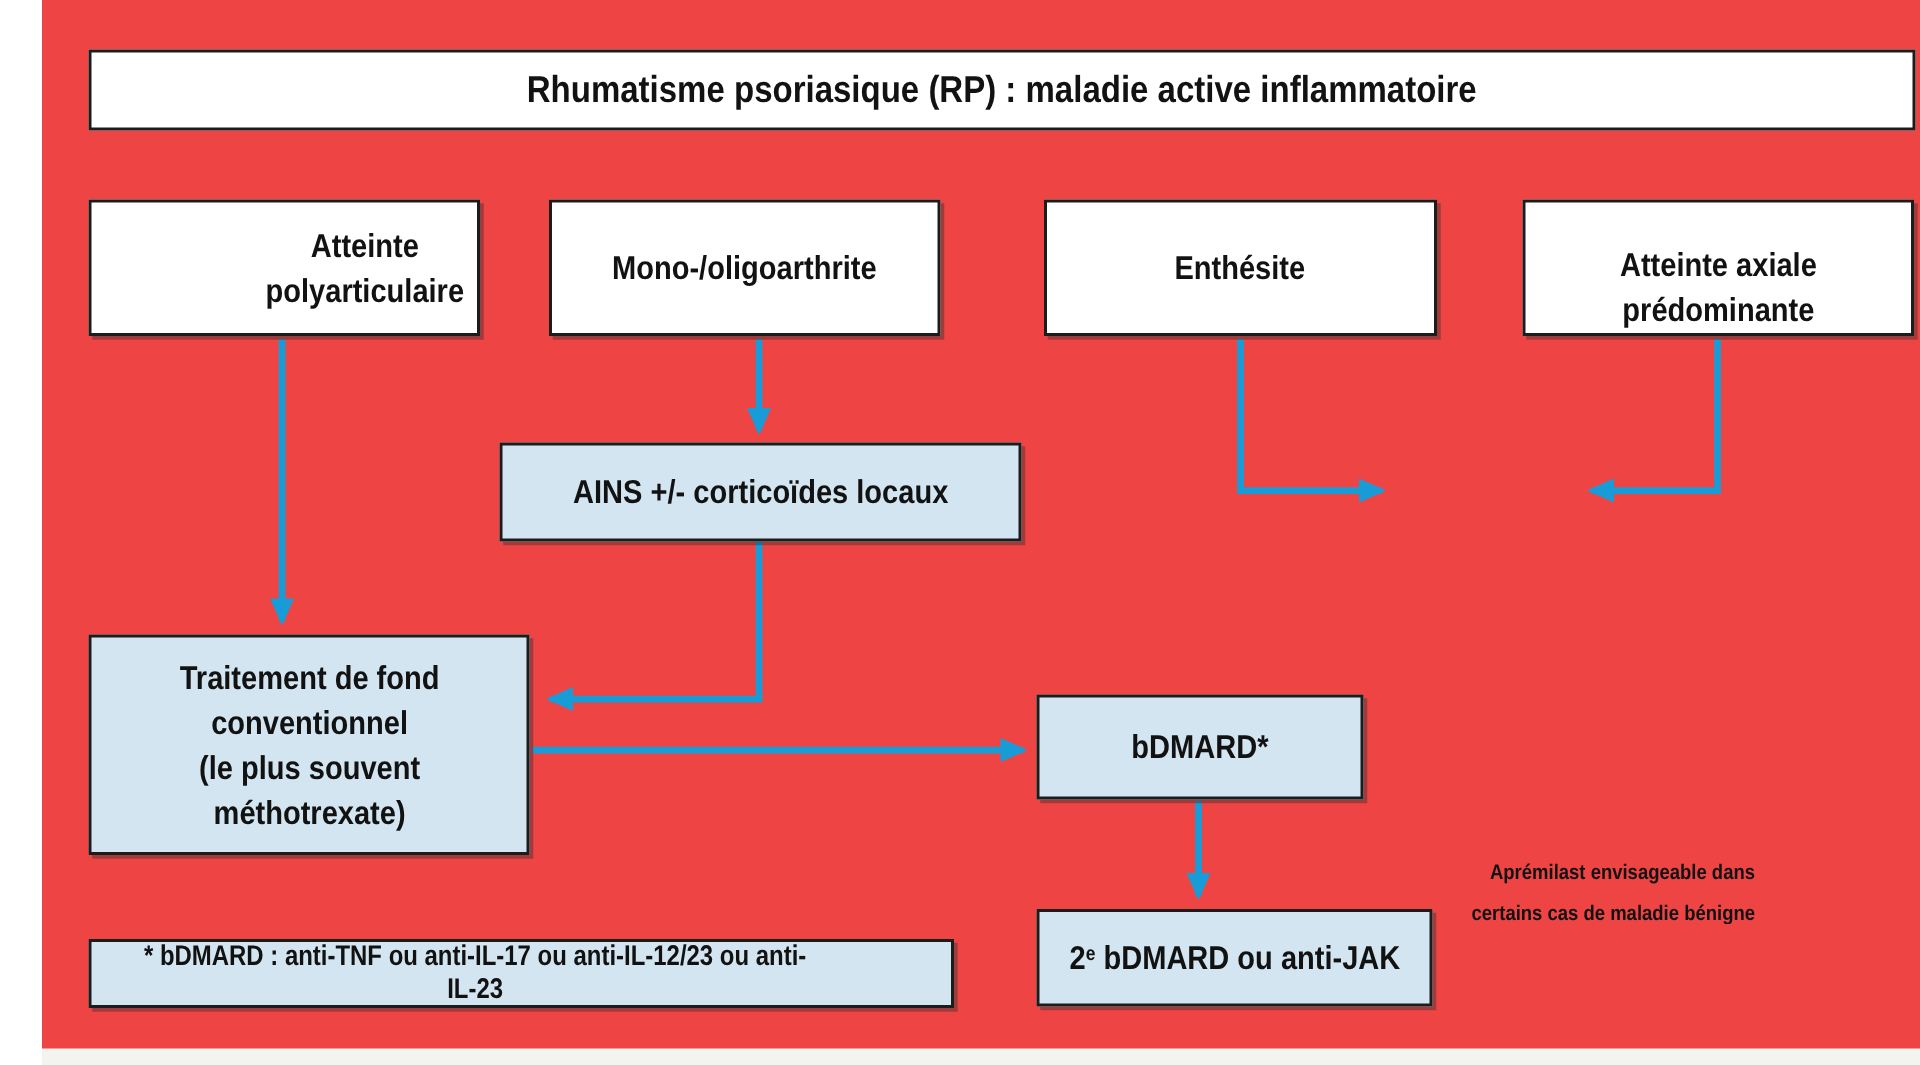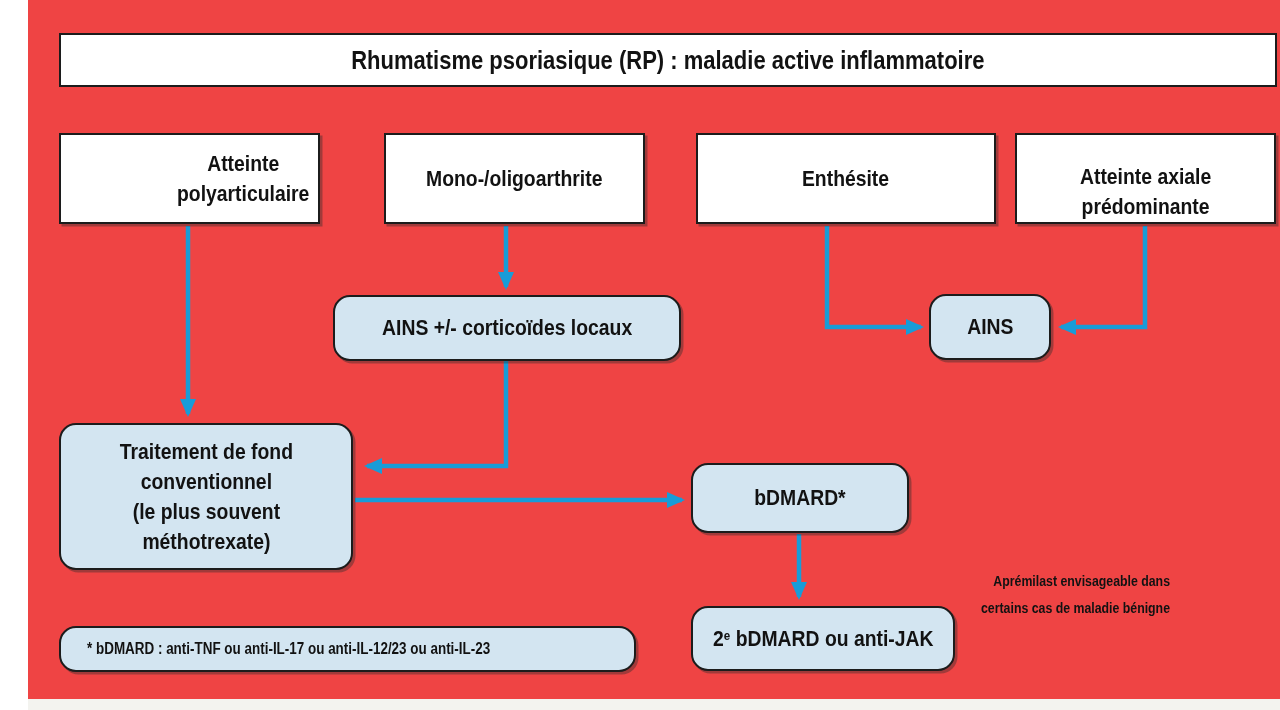--- a/index.html
+++ b/index.html
@@ -12,34 +12,34 @@
   .canvas{
     position:relative;width:1280px;height:710px;background:#ef4444;overflow:hidden;
     font-family:"Liberation Sans","DejaVu Sans",sans-serif;font-weight:bold;color:#121212;margin-left:28px;
   }
   .arrows{position:absolute;left:0;top:0;}
   .box{
     position:absolute;box-sizing:border-box;border:2px solid var(--border-black,#1c1c1c);
     display:flex;align-items:center;justify-content:center;text-align:center;
     white-space:pre-line;background:#fff;box-shadow:2.5px 2.5px 0 rgba(45,45,45,0.40);
   }
-  .blue{background:var(--box-fill-blue,#d3e5f1);border-radius:17px;}
+  .blue{background:var(--box-fill-blue,#d3e5f1);}
   .cx{display:inline-block;transform:scaleX(0.88);transform-origin:50% 50%;}
   .cx-left{display:inline-block;transform:scaleX(0.88);transform-origin:0 50%;}
   .title-box{left:31px;top:33px;width:1218px;height:54px;font-size:25px;box-shadow:none;}
   .b-poly{left:31px;top:133px;width:261px;height:91px;font-size:22px;line-height:30px;justify-content:flex-end;}
-  .b-mono{left:356px;top:133px;width:261px;height:91px;font-size:22px;line-height:30px;}
-  .b-enth{left:668px;top:133px;width:300px;height:91px;font-size:22px;line-height:30px;}
+  .b-mono{left:338px;top:133px;width:261px;height:91px;font-size:22px;line-height:30px;}
+  .b-enth{left:668px;top:133px;width:262px;height:91px;font-size:22px;line-height:30px;}
   .b-axial{left:987px;top:133px;width:261px;height:91px;font-size:22px;line-height:30px;align-items:flex-end;}
   .b-nsaidc{left:305px;top:295px;width:348px;height:66px;font-size:22px;}
   .b-nsaid{left:901px;top:294px;width:122px;height:66px;font-size:22px;}
   .b-conv{left:31px;top:423px;width:294px;height:147px;font-size:22px;line-height:30px;align-items:center;}
   .b-bdmard{left:663px;top:463px;width:218px;height:70px;font-size:22px;}
   .b-second{left:663px;top:606px;width:264px;height:65px;font-size:22px;}
-  .b-foot{left:31px;top:626px;width:577px;height:46px;font-size:16px;justify-content:flex-start;padding-left:26px;}
+  .b-foot{left:31px;top:626px;width:577px;height:46px;font-size:19px;justify-content:flex-start;padding-left:26px;}
   .b-foot .cx-left{transform:scaleX(0.84);}
   .sup{font-size:0.6em;position:relative;top:-0.45em;}
   .note{
     position:absolute;left:848px;top:541px;width:320px;font-size:14px;line-height:27px;
     white-space:pre-line;text-align:right;
   }
   .footer-strip{position:absolute;left:0;top:699px;width:1280px;height:11px;background:var(--footer-strip,#f3f3ef);}
 </style>
 </head>
 <body>
@@ -82,23 +82,20 @@
 
   <div class="box b-axial">
     <span class="cx">Atteinte axiale
 prédominante</span>
   </div>
 
   <div class="box blue b-nsaidc">
     <span class="cx">AINS +/- corticoïdes locaux</span>
   </div>
 
-  <div class="box blue b-nsaid">
-    <span class="cx">AINS</span>
-  </div>
 
   <div class="box blue b-conv">
     <span class="cx">Traitement de fond
 conventionnel
 (le plus souvent
 méthotrexate)</span>
   </div>
 
   <div class="box blue b-bdmard">
     <span class="cx">bDMARD*</span>

